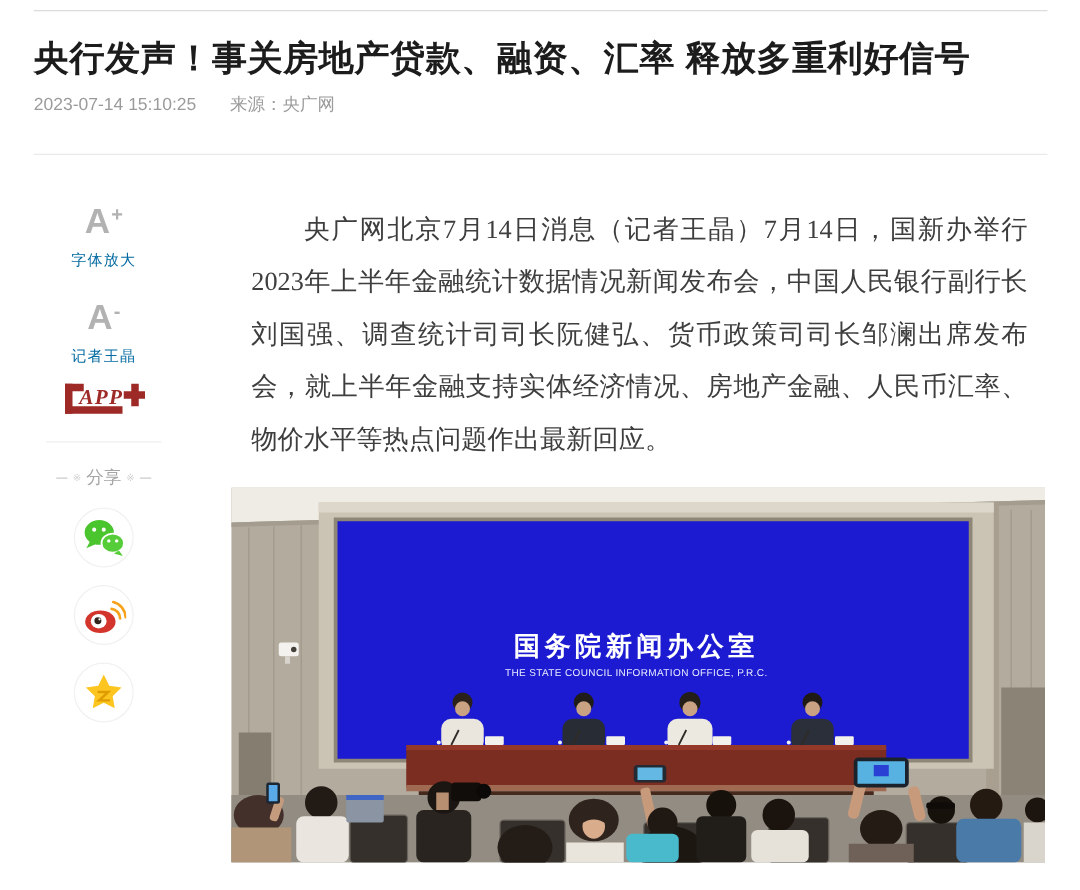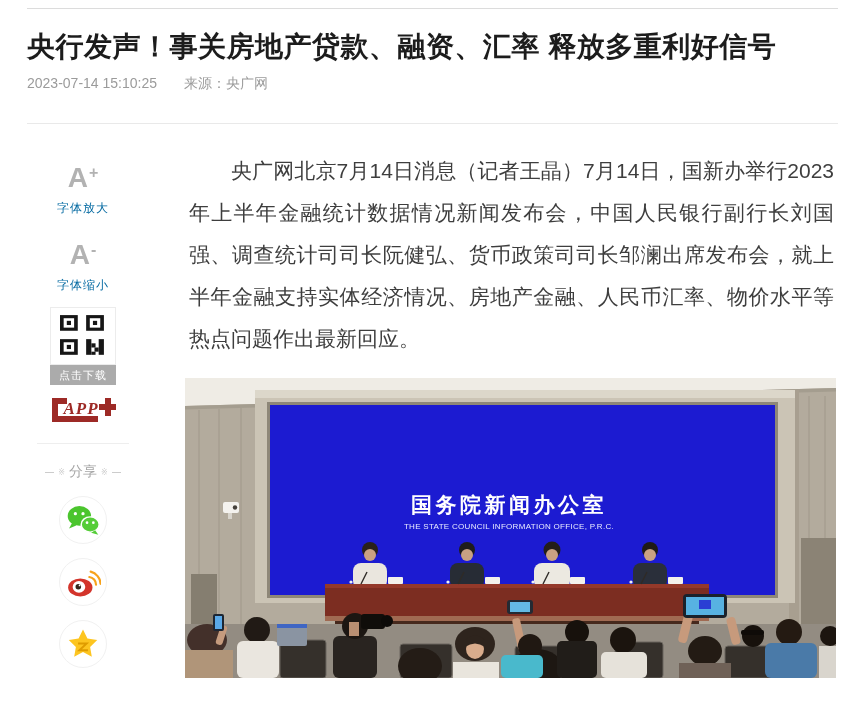--- a/index.html
+++ b/index.html
@@ -25,21 +25,21 @@
   .app-logo{margin-top:9px;cursor:pointer;font-style:italic;}
   .app-logo text{fill:#9d2a26;font-family:"Liberation Serif","DejaVu Serif",serif;font-weight:bold;font-size:17px;letter-spacing:1px;}
   .side-divider{width:92px;border-bottom:1px solid #eeeeee;margin-top:13px;}
   .share-row{margin-top:19px;display:flex;align-items:center;gap:4px;color:#a5a5a5;font-size:14px;}
   .share-dash{width:9px;height:1px;background:#cccccc;}
   .share-decor{font-size:8px;color:#cfcfcf;}
   .share-circle{width:46px;height:46px;border:1px solid #f1f1f1;border-radius:50%;display:flex;align-items:center;justify-content:center;margin-top:15px;cursor:pointer;background:#fff;}
   .share-circle + .share-circle{margin-top:14px;}
   
   .main{flex:1;}
-  .para{margin:4px;font-size:21px;line-height:42px;color:#3e3e3e;text-indent:2em;text-align:justify;}
+  .para{margin:16px;font-size:21px;line-height:42px;color:#3e3e3e;text-indent:2em;text-align:justify;font-family:Liberation Serif, serif;}
   .photo{margin:18px 0 0 0;width:651px;height:300px;display:block;}
   .photo svg{display:block;}
 </style>
 </head>
 <body>
 
 <div class="page">
   <div class="container">
     <h1 class="title">央行发声！事关房地产贷款、融资、汇率 释放多重利好信号</h1>
 
@@ -56,46 +56,23 @@
 
       <aside class="sidebar">
         <div class="side-inner">
           <div class="tool">
             <div class="tool-glyph"><span class="ga">A</span><span class="gs">+</span></div>
             <div class="tool-label">字体放大</div>
           </div>
 
           <div class="tool">
             <div class="tool-glyph"><span class="ga">A</span><span class="gs">-</span></div>
-            <div class="tool-label">字体缩小</div>
-          </div>
-
-          <div class="qr-block">
-            <div class="qr-box">
-              <svg width="46" height="42" viewBox="0 0 44 40">
-                <g fill="#161616">
-                  <rect x="0" y="0" width="17" height="15"></rect>
-                    <rect x="3.5" y="3" width="10" height="9" fill="#ffffff"></rect>
-                    <rect x="6.5" y="5.5" width="4" height="4"></rect>
-                  <rect x="25" y="0" width="17" height="15"></rect>
-                    <rect x="28.5" y="3" width="10" height="9" fill="#ffffff"></rect>
-                    <rect x="31.5" y="5.5" width="4" height="4"></rect>
-                  <rect x="0" y="23" width="17" height="15"></rect>
-                    <rect x="3.5" y="26" width="10" height="9" fill="#ffffff"></rect>
-                    <rect x="6.5" y="28.5" width="4" height="4"></rect>
-                  <rect x="25" y="23" width="5" height="15"></rect>
-                  <rect x="37" y="23" width="5" height="15"></rect>
-                  <rect x="30" y="27" width="4" height="4"></rect>
-                  <rect x="33" y="31" width="4" height="4"></rect>
-                  <rect x="30" y="35" width="4" height="3"></rect>
-                </g>
-              </svg>
-            </div>
-            <div class="qr-bar">点击下载</div>
-          </div>
+            <div class="tool-label">记者王晶</div>
+          </div>
+
 
           <div class="app-logo">
             <svg width="66" height="32" viewBox="0 0 66 32">
               <g fill="#9d2a26">
                 <rect x="2" y="4" width="15" height="6"></rect>
                 <rect x="2" y="4" width="6" height="24"></rect>
                 <rect x="2" y="22" width="46" height="6"></rect>
                 <rect x="55" y="4" width="6" height="18"></rect>
                 <rect x="49" y="10" width="17" height="6"></rect>
               </g>

